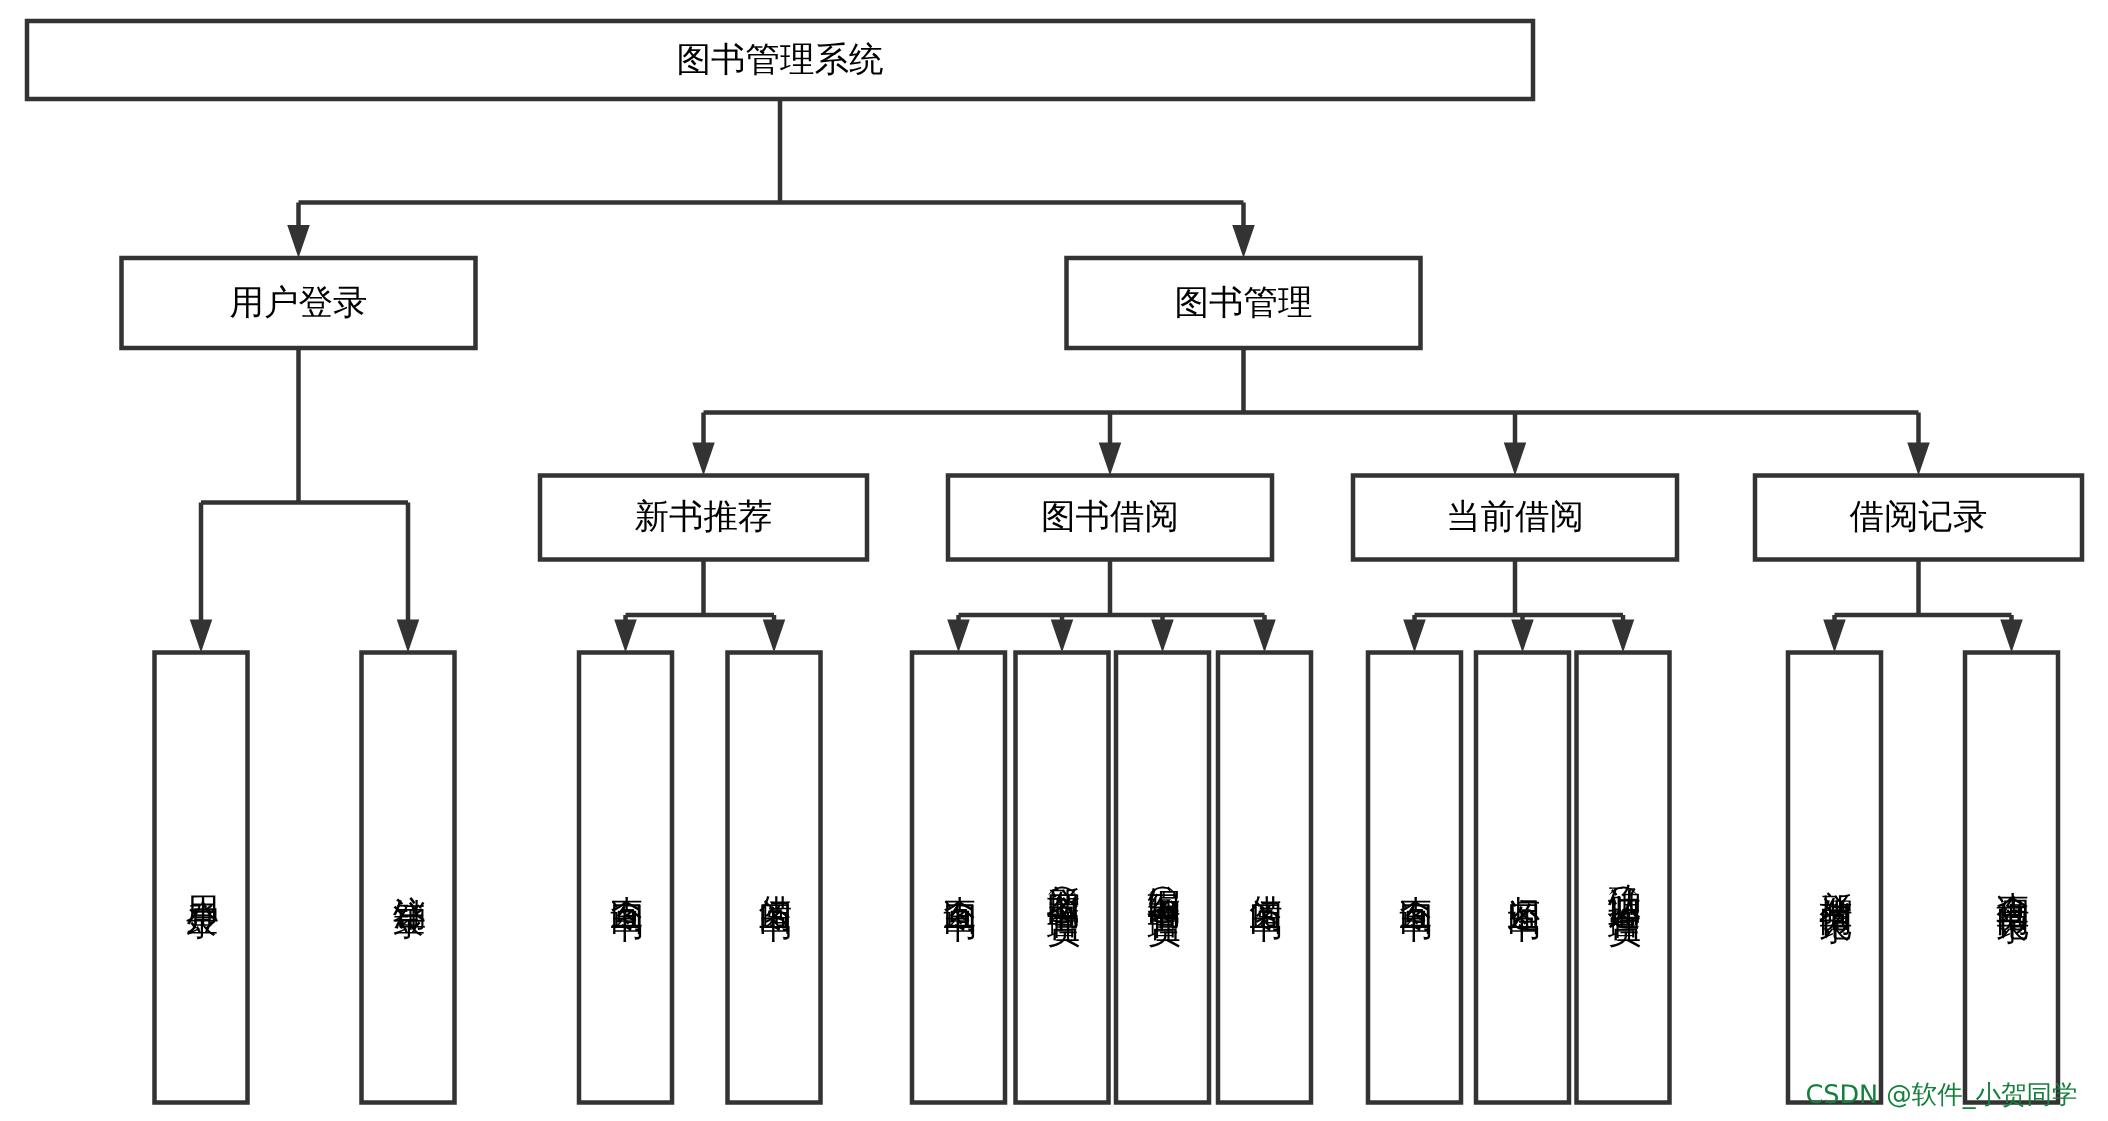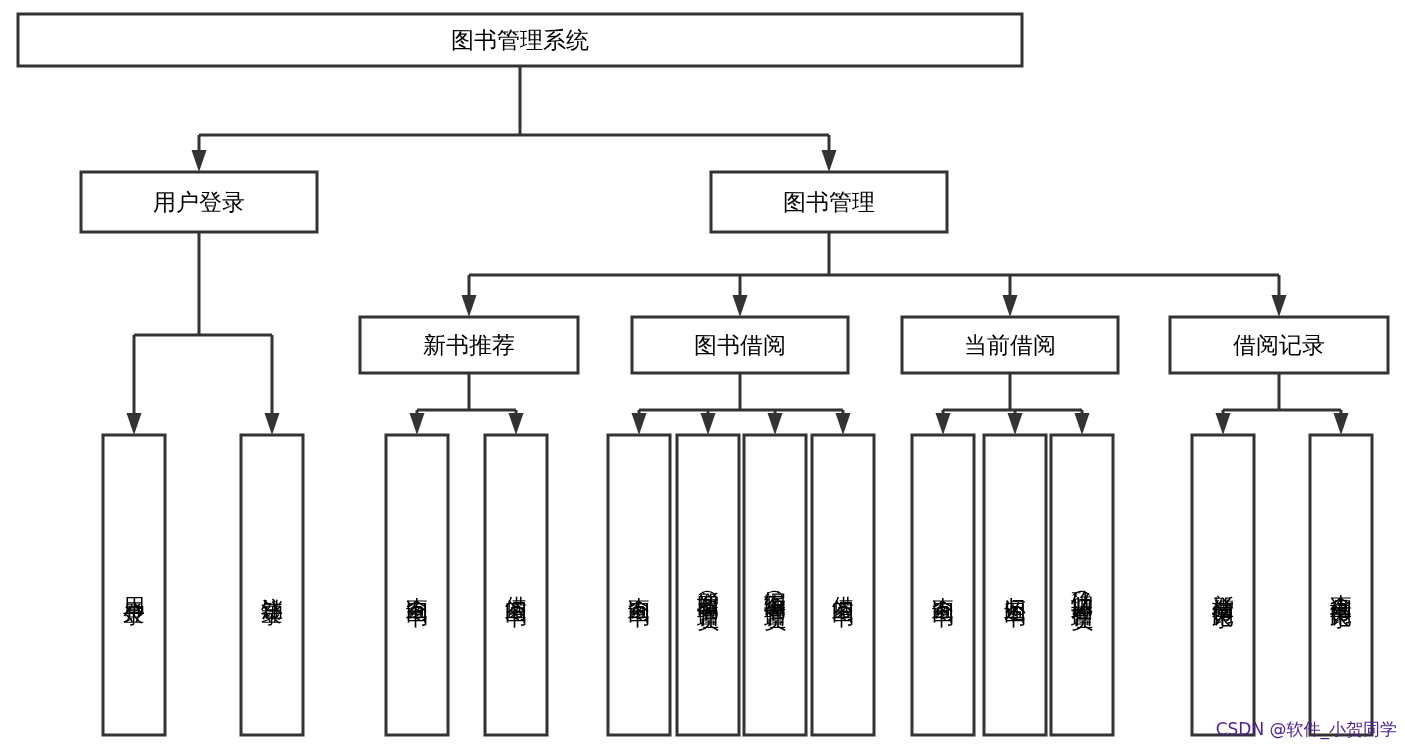--- a/index.html
+++ b/index.html
@@ -61,25 +61,25 @@
     text-orientation: upright;
     font-family: "DejaVu Sans", "Liberation Sans", sans-serif;
     font-size: 22px;
     line-height: 1;
     letter-spacing: 3px;
     color: #000000;
     white-space: nowrap;
   }
   .watermark {
     position: absolute;
-    right: 8px;
+    right: 20px;
     bottom: 6px;
     font-family: "DejaVu Sans", "Liberation Sans", sans-serif;
     font-size: 17px;
-    color: #4c1d95;
+    color: #15803d;
     white-space: nowrap;
   }
 </style>
 </head>
 <body>
 
 <div id="diagram-root">
   <svg class="diagram-canvas" id="diagram-svg" viewBox="0 0 1405 747" xmlns="http://www.w3.org/2000/svg">
     <g id="connector-layer">
         <g>

